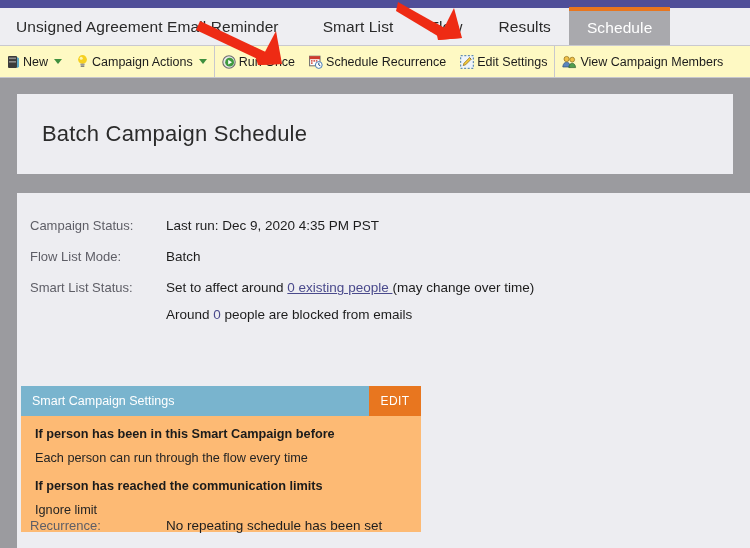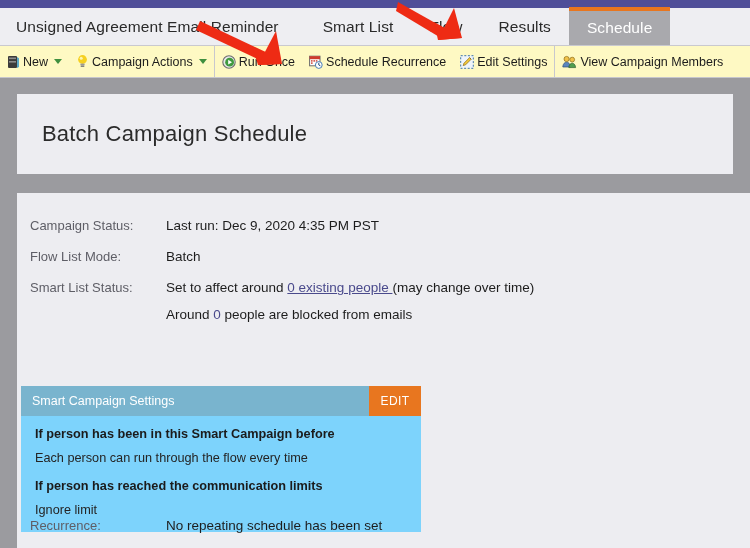--- a/index.html
+++ b/index.html
@@ -203,21 +203,21 @@
     color: #ffffff;
     font-size: 12px;
     display: flex;
     align-items: center;
     justify-content: center;
     letter-spacing: .4px;
     cursor: pointer;
     text-align: center;
   }
   .settings-body {
-    background: #7dd3fc;
+    background: #fdba74;
     padding: 8px 0 12px 0;
     width: 400px;
     box-sizing: border-box;
   }
   .setting-group { padding: 0 14px; }
   .setting-title {
     font-size: 12.7px;
     font-weight: bold;
     color: #1b1b1b;
     line-height: 20px;

